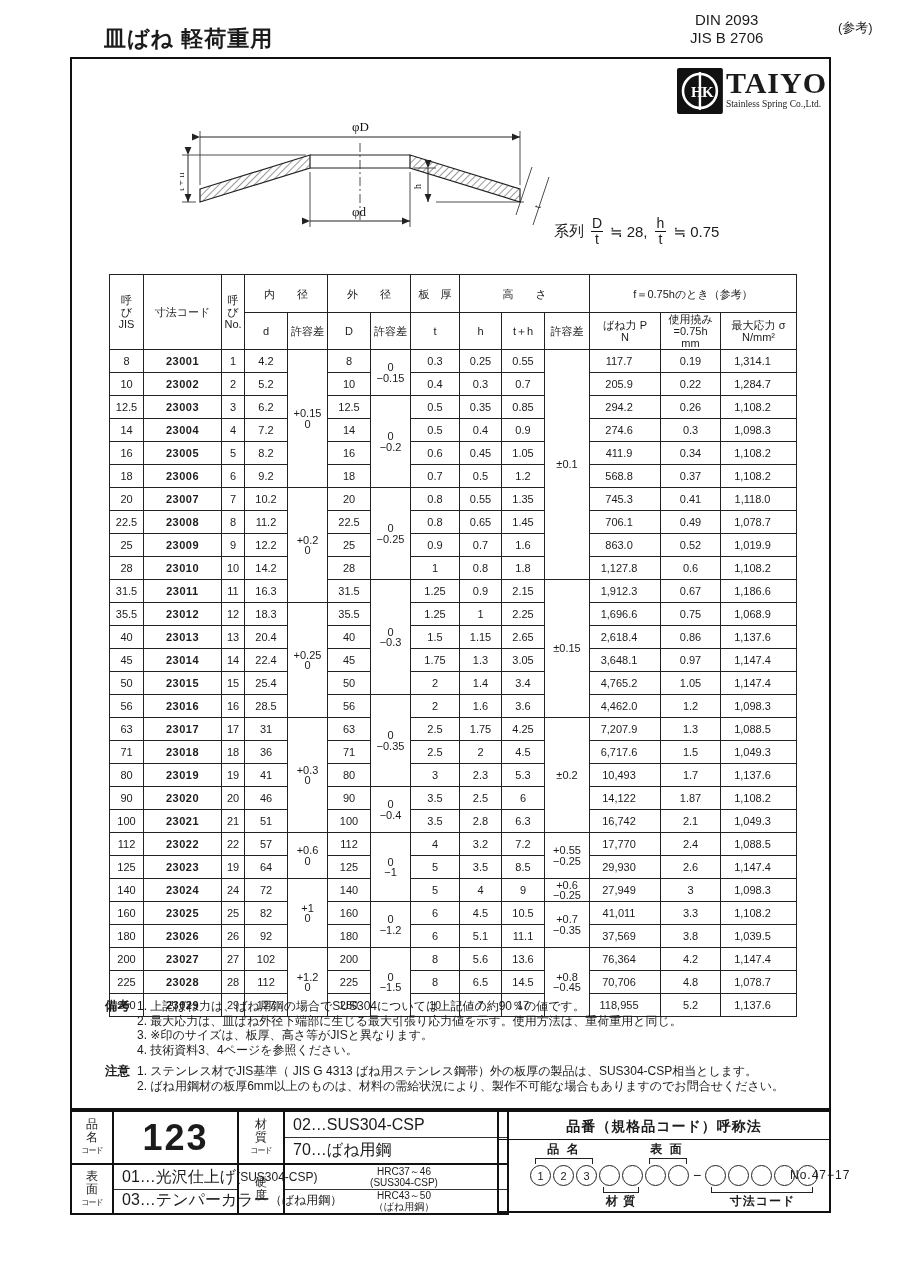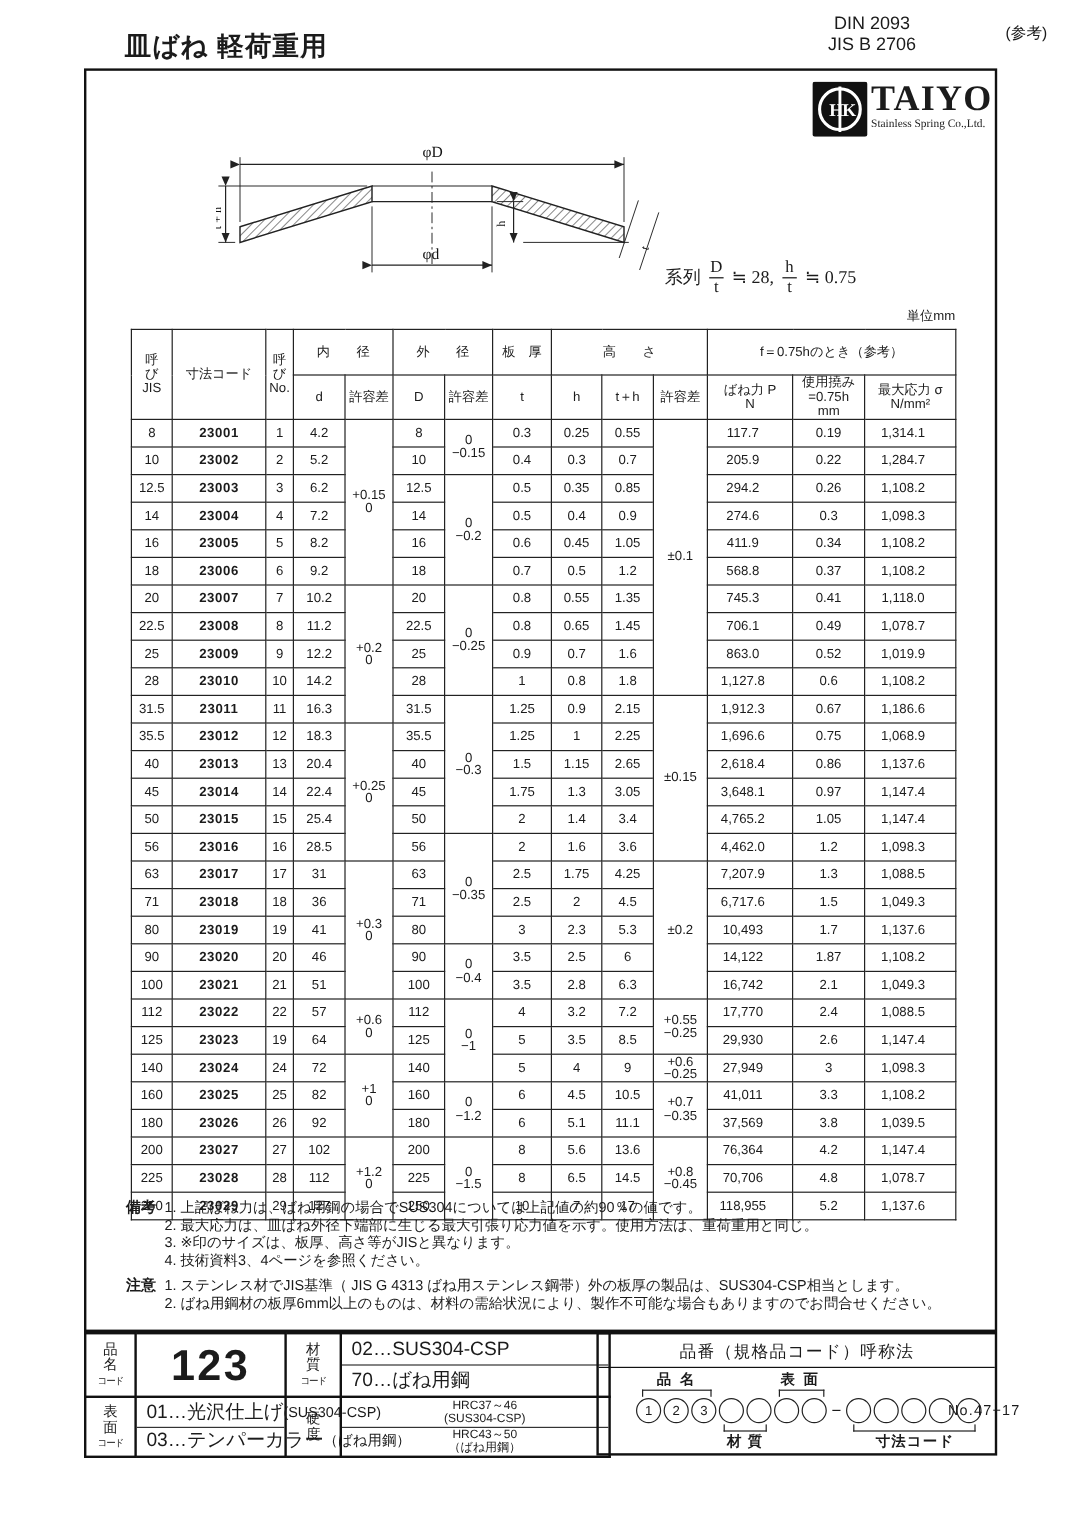--- a/index.html
+++ b/index.html
@@ -22,21 +22,21 @@
   .logo-sub { font-family:"Liberation Serif","DejaVu Serif",serif; font-size:9.5px; margin-top:1px; }
 
   
   .diagram-svg { position:absolute; left:108px; top:58px; }
   .dim { stroke:#222; stroke-width:1; fill:none; }
   .thin { stroke:#222; stroke-width:0.8; fill:none; }
   .dgm-label { font-size:13px; fill:#111; font-family:"Liberation Serif","DejaVu Serif",serif; }
   .dgm-small { font-size:10px; fill:#111; font-family:"Liberation Serif","DejaVu Serif",serif; }
 
   .formula { position:absolute; left:482px; top:157px; font-size:15px;
-    font-family:Liberation Serif, serif; display:flex; align-items:center; gap:7px;justify-content:center; }
+    font-family:Liberation Sans, sans-serif; display:flex; align-items:center; gap:7px;justify-content:center; }
   .frac { display:inline-flex; flex-direction:column; align-items:center; font-size:14px; line-height:15px; }
   .frac .den { border-top:1px solid #111; padding:0 4px; }
 
   .unit-label { position:absolute; left:37px; top:197px; width:687px; text-align:right; font-size:11px; }
 
   
   .spec-table { position:absolute; left:37px; top:215px; border-collapse:collapse; table-layout:fixed; width:687px; }
   .spec-table th, .spec-table td { border:1px solid #222; text-align:center; vertical-align:middle;
     font-size:11px; padding:0; overflow:hidden; }
   .spec-table thead th { white-space:pre-line; font-weight:normal; line-height:12px; }
@@ -62,21 +62,21 @@
   .vlabel { font-size:12px; line-height:13px; }
   .vlabel .small { font-size:8px; letter-spacing:-1px; }
   .big-code { font-size:36px; font-weight:bold; letter-spacing:2px; }
   .opt-stack { display:flex; flex-direction:column; }
   .opt-stack > div { flex:1; display:flex; align-items:center; padding-left:8px; font-size:16px; white-space:nowrap; }
   .opt-stack > div + div { border-top:1px solid #333; }
   .opt-stack .paren { font-size:12px; }
   .hard-stack > div { font-size:10px; justify-content:center; padding-left:16px; flex-direction:column; line-height:11px; }
 
   .pn-box { position:absolute; left:427px; top:0; width:334px; height:103px; border:2px solid #111; }
-  .pn-title { height:28px; border-bottom:1.5px solid #111; text-align:center; font-size:14px; line-height:28px; font-weight:normal; letter-spacing:1px; }
+  .pn-title { height:28px; border-bottom:1.5px solid #111; text-align:center; font-size:14px; line-height:28px; font-weight:bold; letter-spacing:1px; }
   .pn-body { position:relative; height:70px; }
   .pn-circle { position:absolute; width:21px; height:21px; border:1.3px solid #222; border-radius:50%;
     text-align:center; line-height:20px; font-size:11px; top:25px; }
   .pn-dash { position:absolute; top:25px; width:14px; text-align:center; font-size:14px; line-height:21px; }
   .pn-toplabel { position:absolute; top:1px; font-size:12px; font-weight:bold; letter-spacing:2px; text-align:center; }
   .pn-botlabel { position:absolute; top:53px; font-size:12px; font-weight:bold; letter-spacing:1px; text-align:center; }
   .bracket-top { position:absolute; top:18px; height:6px; border-top:1px solid #222; border-left:1px solid #222; border-right:1px solid #222; }
   .bracket-bot { position:absolute; top:47px; height:6px; border-bottom:1px solid #222; border-left:1px solid #222; border-right:1px solid #222; }
 
   .footer-no { position:absolute; left:745px; top:1168px; font-size:12px; letter-spacing:1px;margin-left:45px; }
@@ -160,21 +160,20 @@
         <span class="den">t</span>
       </span>
       <span>≒ 28,</span>
       <span class="frac">
         <span class="num">h</span>
         <span class="den">t</span>
       </span>
       <span>≒ 0.75</span>
     </div>
 
-    <div class="unit-label">単位mm</div>
 
     <table class="spec-table">
       <colgroup>
         <col style="width:34px">
           <col style="width:78px">
           <col style="width:23px">
           <col style="width:43px">
         <col style="width:40px">
           <col style="width:43px">
           <col style="width:40px">

